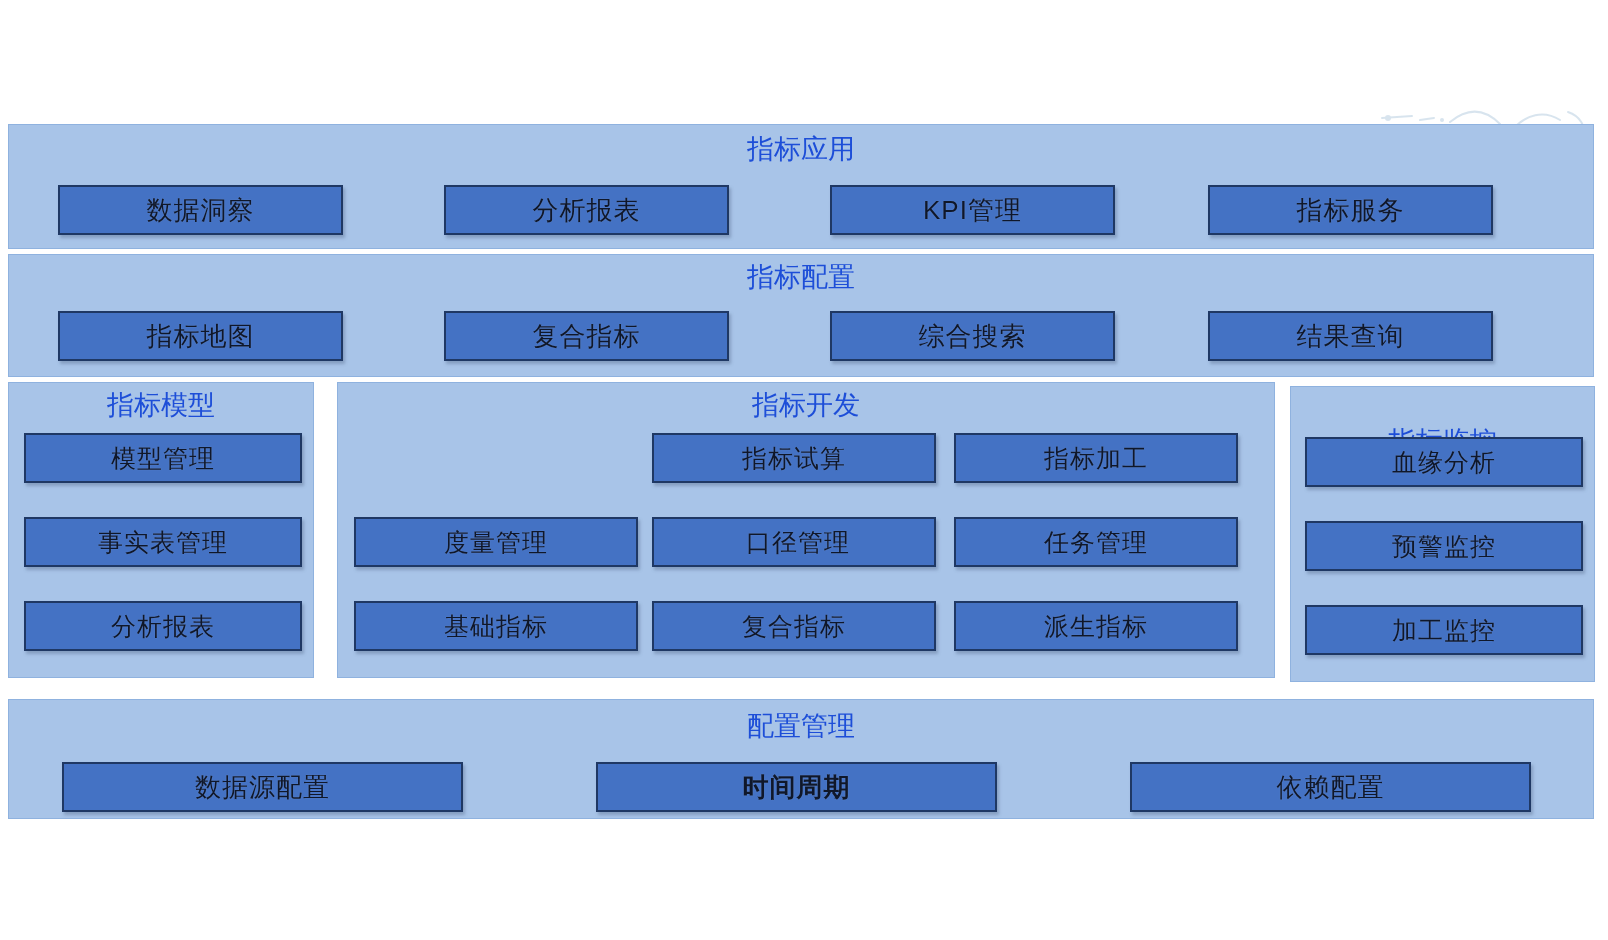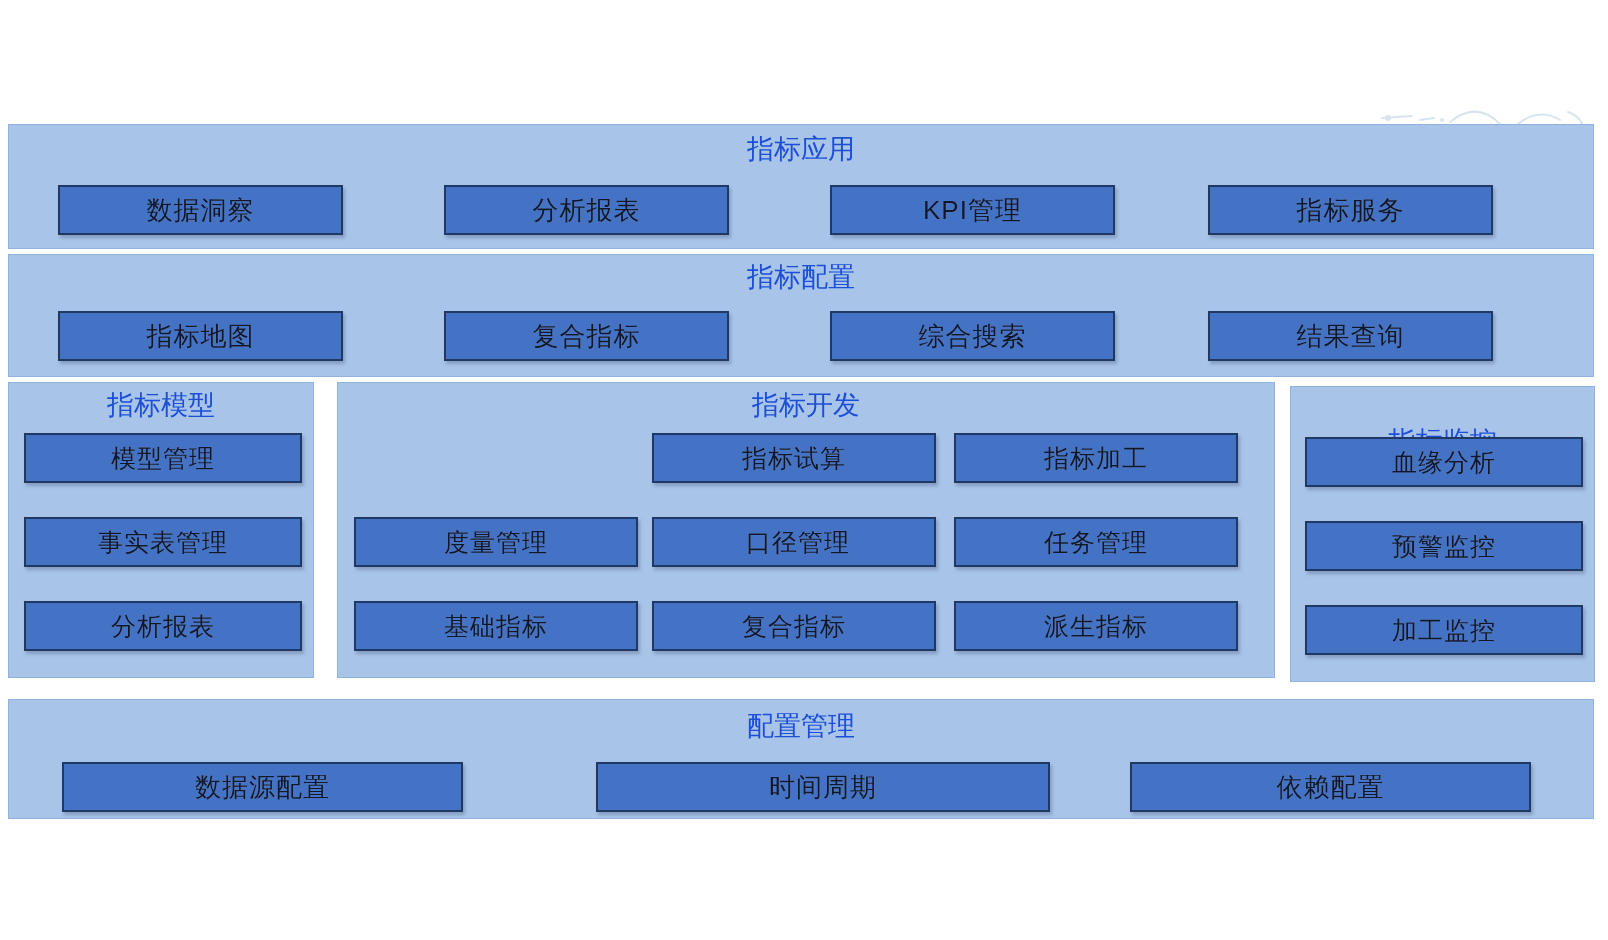--- a/index.html
+++ b/index.html
@@ -123,17 +123,17 @@
   <div class="panel" style="left:1290px; top:386px; width:305px; height:296px;">
     <div class="panel-title" style="top:8px;margin-top:32px;">指标监控</div>
     <div class="btn small" style="left:14px; top:50px; width:278px; height:50px;">血缘分析</div>
     <div class="btn small" style="left:14px; top:134px; width:278px; height:50px;">预警监控</div>
     <div class="btn small" style="left:14px; top:218px; width:278px; height:50px;">加工监控</div>
   </div>
 
   <div class="panel" style="left:8px; top:699px; width:1586px; height:120px;">
     <div class="panel-title" style="top:12px;">配置管理</div>
     <div class="btn" style="left:53px; top:62px; width:401px; height:50px;">数据源配置</div>
-    <div class="btn" style="left:587px; top:62px; width:454px; height:50px;">时间周期</div>
+    <div class="btn" style="left:587px; top:62px; width:401px; height:50px;font-weight:bold;">时间周期</div>
     <div class="btn" style="left:1121px; top:62px; width:401px; height:50px;">依赖配置</div>
   </div>
 
 </div>
 
 </body></html>

